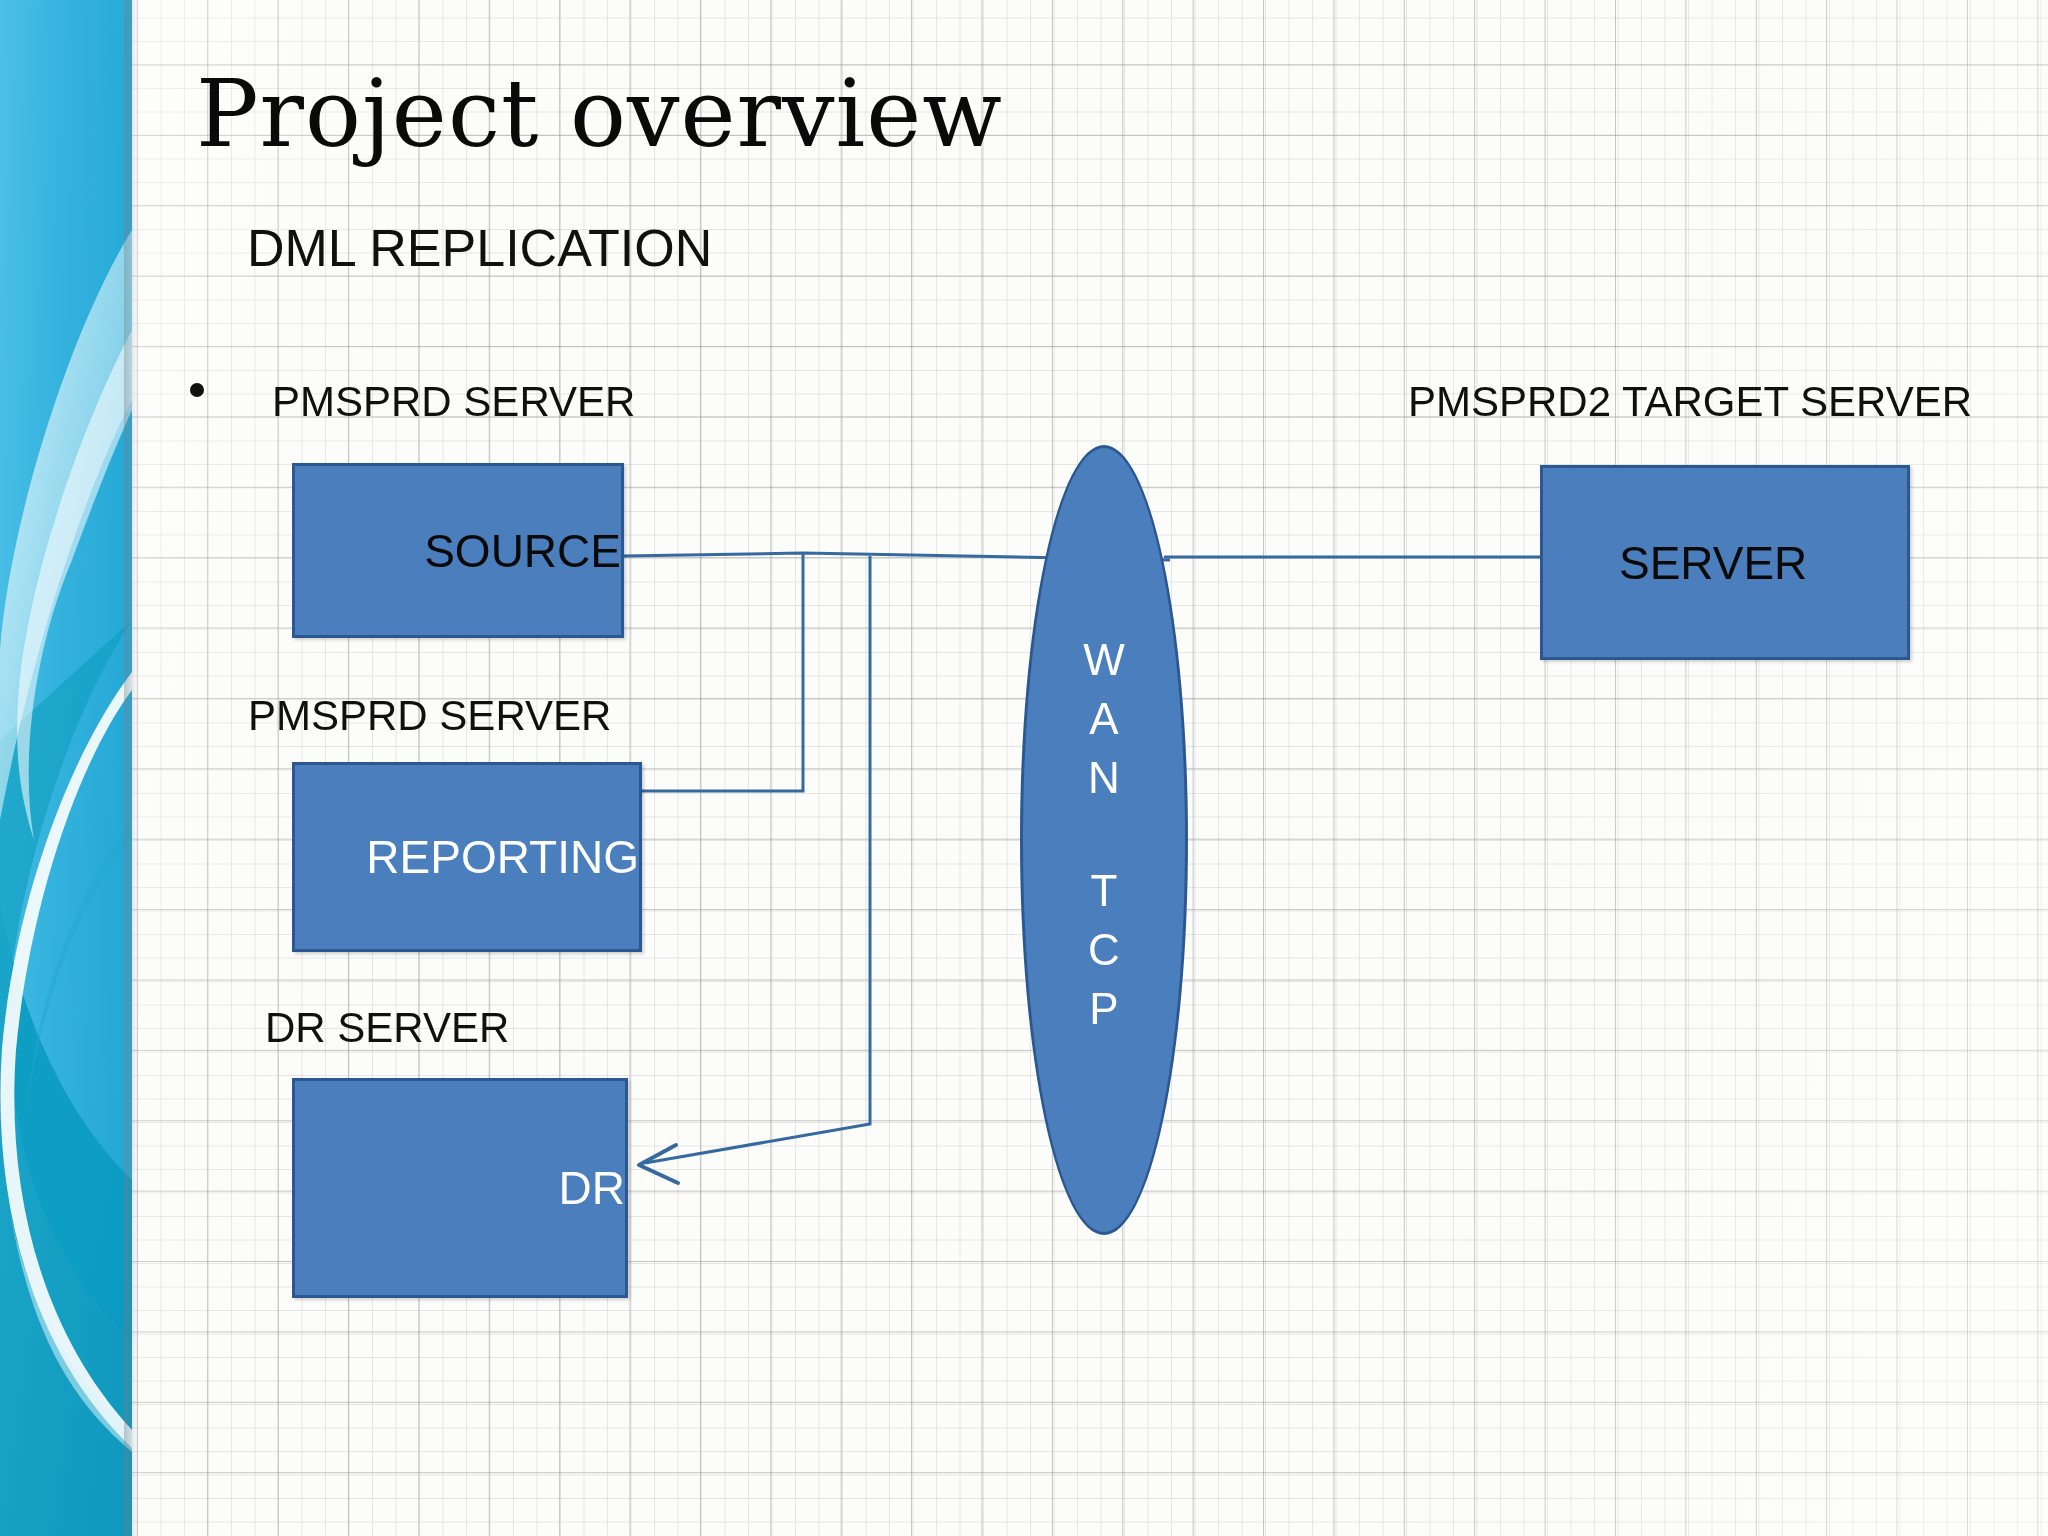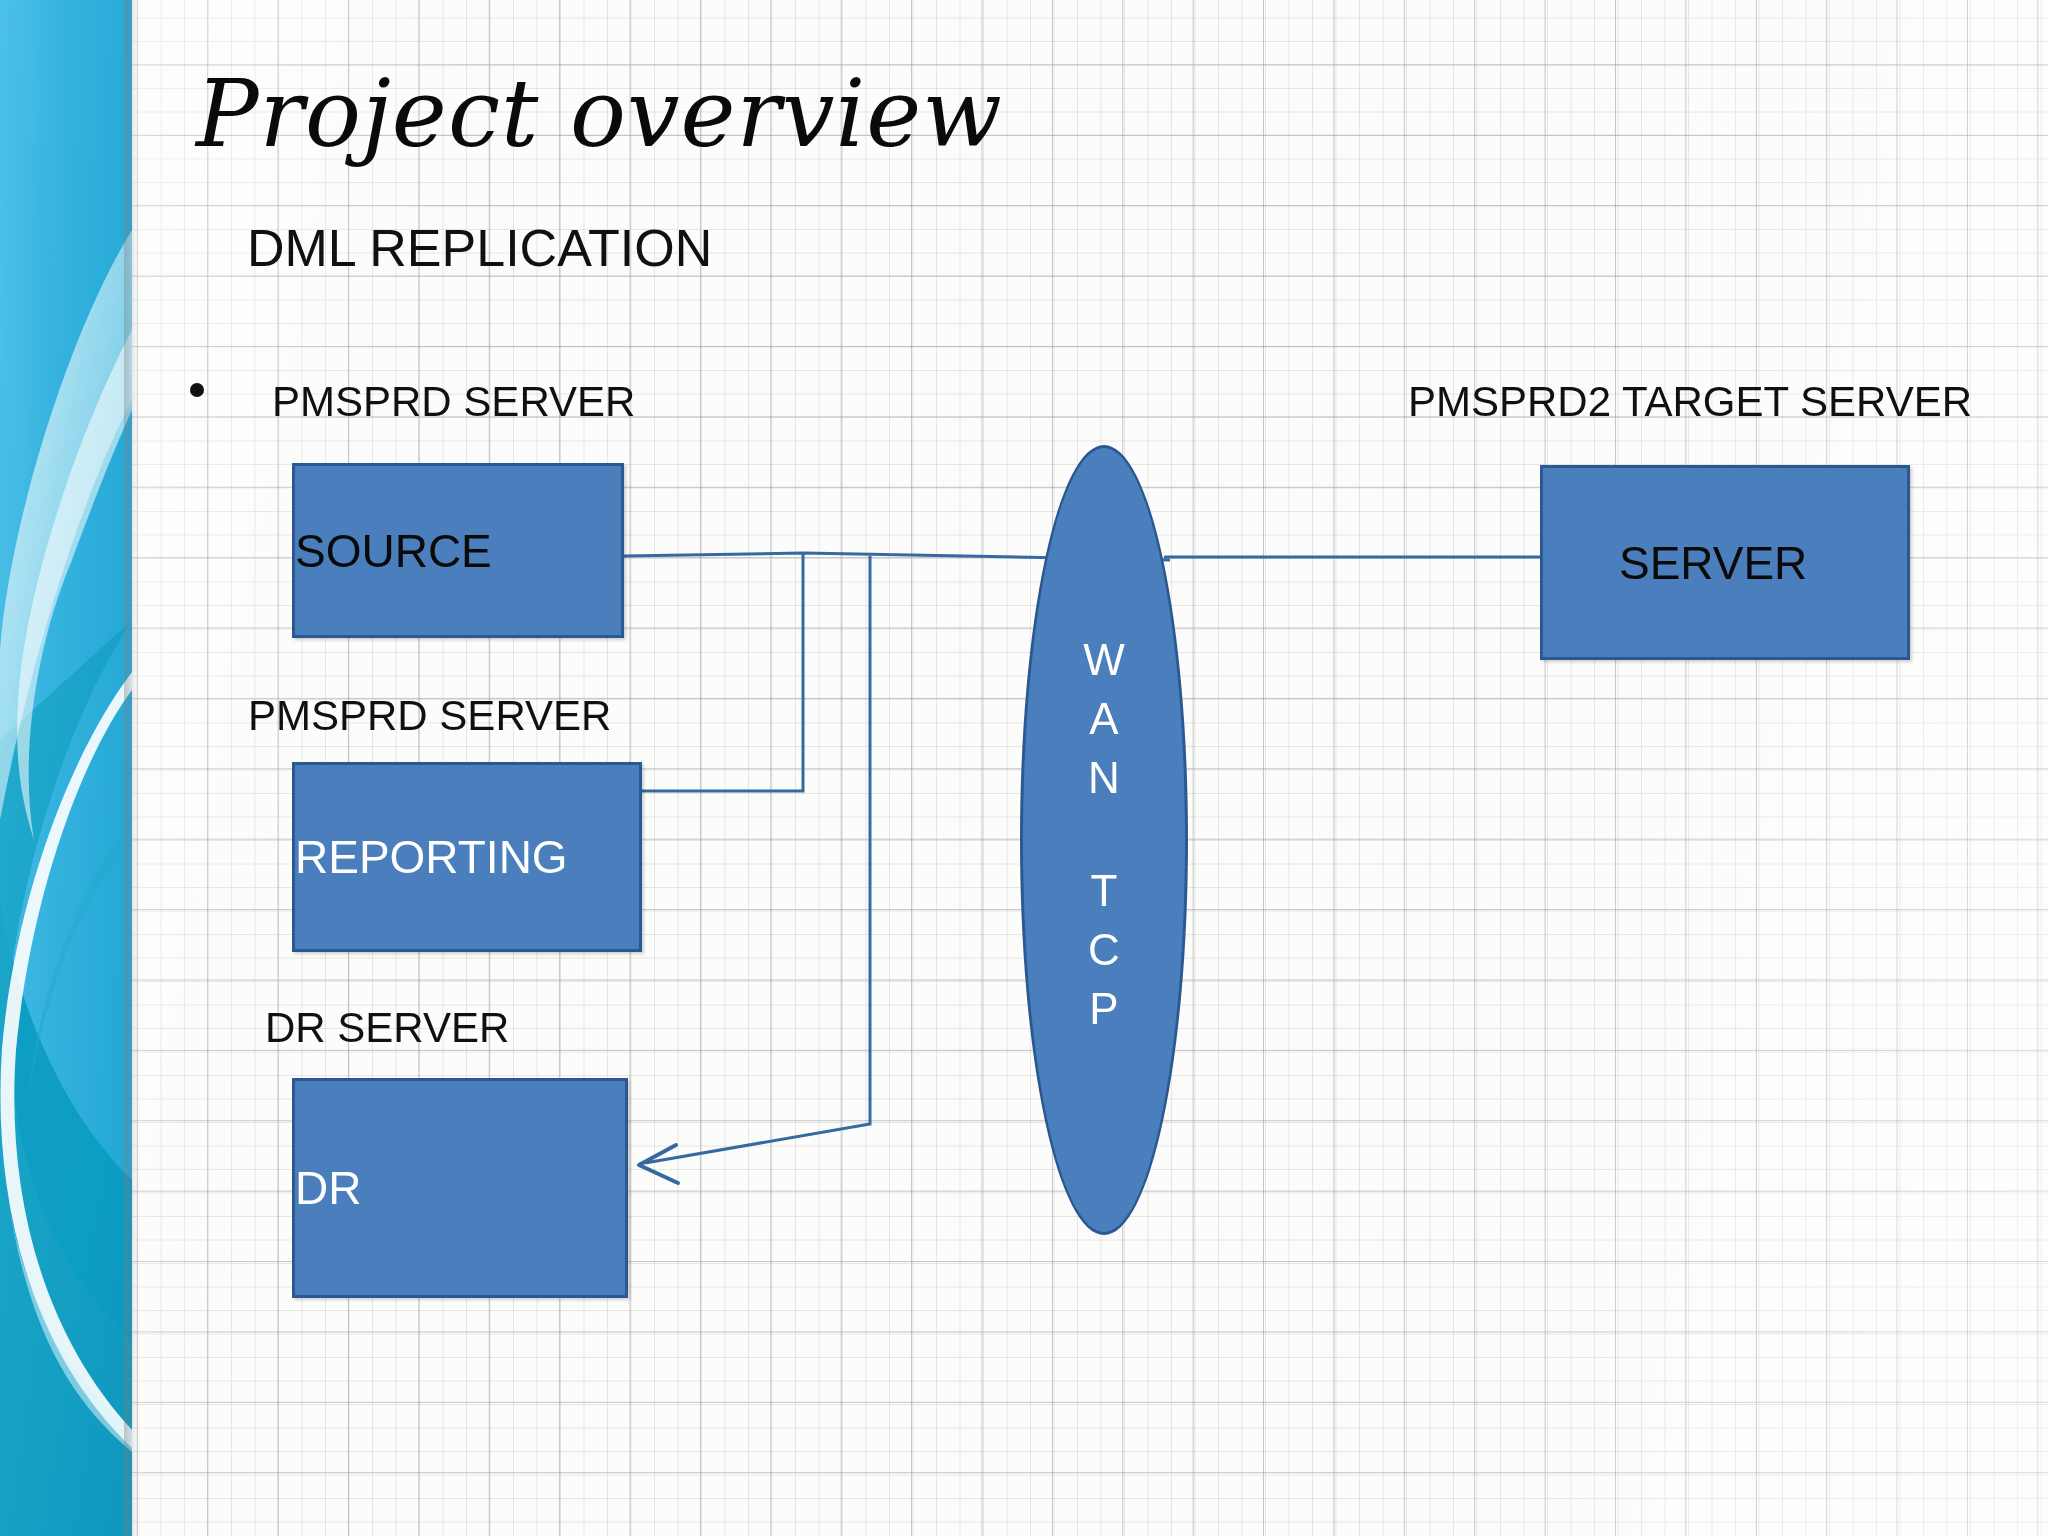--- a/index.html
+++ b/index.html
@@ -60,21 +60,20 @@
     width: 14px; height: 1536px;
     background: linear-gradient(to right, rgba(120,125,130,0.40), rgba(255,255,255,0));
   }
 
   
   #title {
     position: absolute;
     left: 196px;
     top: 60px;
     font-family: "DejaVu Serif", serif;
-    font-style: italic;
     font-size: 93px;
     font-weight: 400;
     color: #0a0a0a;
     letter-spacing: 1px;
     white-space: nowrap;
   }
   #subtitle {
     position: absolute;
     left: 247px;
     top: 218px;
@@ -114,21 +113,21 @@
     background: #4a7ebc;
     border: 3px solid #2c5892;
     box-sizing: border-box;
     display: flex;
     align-items: center;
     box-shadow: 2px 2px 3px rgba(0,0,0,0.18);
   }
   .node-box > span {
     font-size: 46px;
     width: 100%;
-    text-align: left;
+    text-align: right;
   }
   #box-source   { left: 292px; top: 463px;  width: 332px; height: 175px; }
   #box-source span   { color: #0a0a0a; }
   #box-reporting{ left: 292px; top: 762px;  width: 350px; height: 190px; }
   #box-reporting span{ color: #ffffff; }
   #box-dr       { left: 292px; top: 1078px; width: 336px; height: 220px; }
   #box-dr span       { color: #ffffff; }
   #box-target   { left: 1540px; top: 465px; width: 370px; height: 195px; }
   #box-target span   { color: #0a0a0a; text-align: left; padding-left: 76px; box-sizing: border-box; }
 

